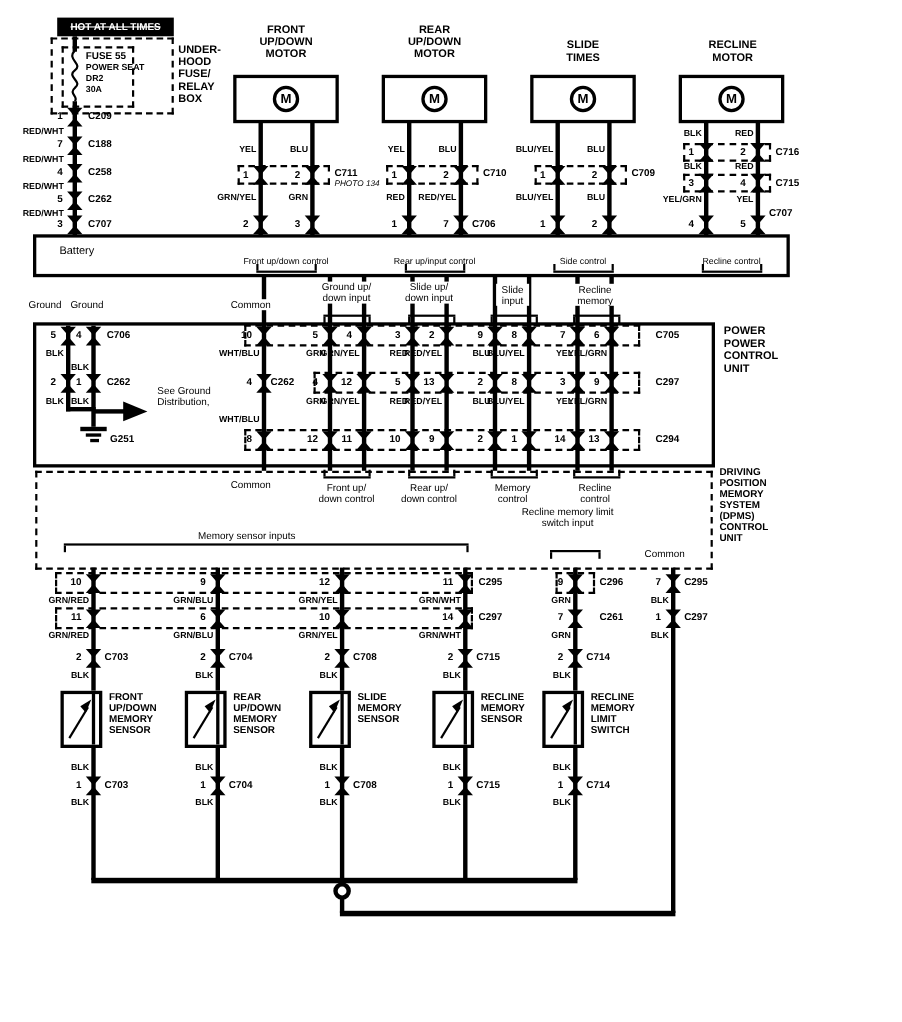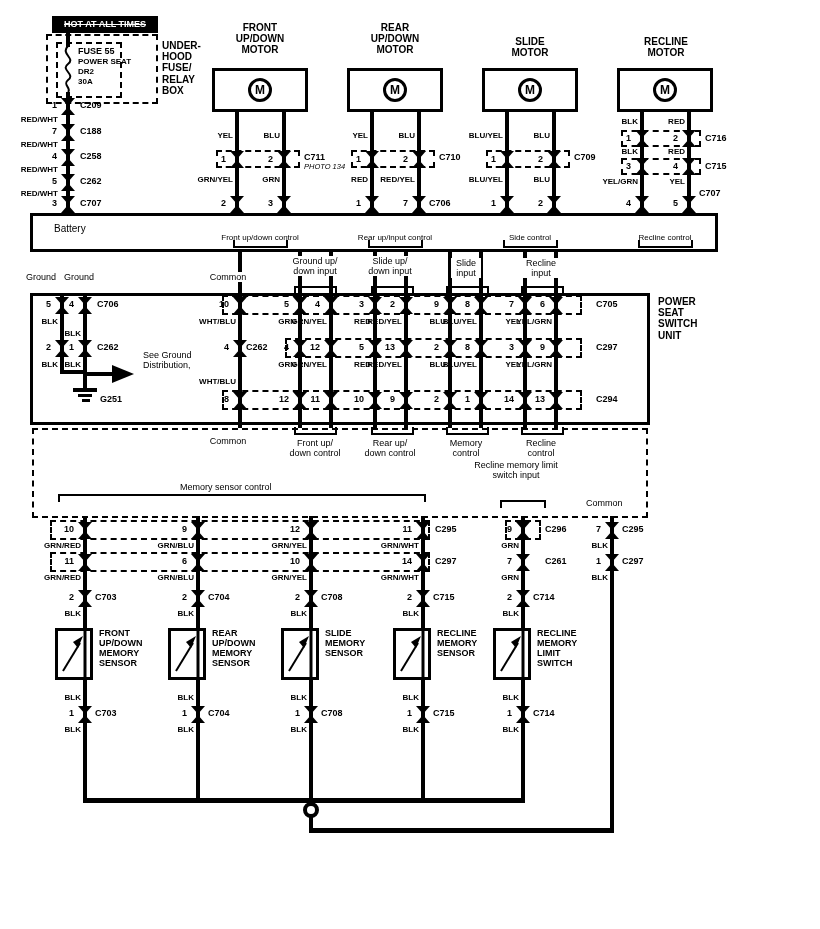--- a/index.html
+++ b/index.html
@@ -59,21 +59,21 @@
     </svg>
   <div class="W" style="left:66px;top:92px;width:4px;height:122px"></div>
   <div class="L" style="left:78px;top:46px">FUSE 55</div>
   <div class="L s" style="left:78px;top:58px">POWER SEAT</div>
   <div class="L s" style="left:78px;top:68px">DR2</div>
   <div class="L s" style="left:78px;top:78px">30A</div>
   <div class="L Lw t10" style="left:162px;top:40px;width:54px">UNDER- HOOD FUSE/ RELAY BOX</div>
 
   <div class="L Lw c t10" style="left:226px;top:22px;width:68px">FRONT UP/DOWN MOTOR</div>
   <div class="L Lw c t10" style="left:361px;top:22px;width:68px">REAR UP/DOWN MOTOR</div>
-  <div class="L Lw c t10" style="left:507px;top:36px;width:46px">SLIDE MOTOR</div>
+  <div class="L Lw c t10" style="left:507px;top:36px;width:46px">SLIDE TIMES</div>
   <div class="L Lw c t10" style="left:637px;top:36px;width:58px">RECLINE MOTOR</div>
 
   <div class="W" style="left:235px;top:110px;width:4px;height:104px"></div>
   <div class="W" style="left:282px;top:110px;width:4px;height:104px"></div>
   <div class="W" style="left:370px;top:110px;width:4px;height:104px"></div>
   <div class="W" style="left:417px;top:110px;width:4px;height:104px"></div>
   <div class="W" style="left:505px;top:110px;width:4px;height:104px"></div>
   <div class="W" style="left:552px;top:110px;width:4px;height:104px"></div>
   <div class="W" style="left:640px;top:110px;width:4px;height:104px"></div>
   <div class="W" style="left:687px;top:110px;width:4px;height:104px"></div>
@@ -321,23 +321,23 @@
   <div class="L n s c" style="left:335px;top:234px;width:120px">Rear up/input control</div>
   <div class="L n s c" style="left:478px;top:234px;width:104px">Side control</div>
   <div class="L n s c" style="left:613px;top:234px;width:104px">Recline control</div>
 
   <div class="L n" style="left:26px;top:272px">Ground</div>
   <div class="L n" style="left:64px;top:272px">Ground</div>
   <div class="L n c bg" style="left:200px;top:272px;width:56px">Common</div>
   <div class="L n Lw c bg" style="left:288px;top:256px;width:54px">Ground up/ down input</div>
   <div class="L n Lw c bg" style="left:363px;top:256px;width:54px">Slide up/ down input</div>
   <div class="L n Lw c bg" style="left:451px;top:258px;width:30px">Slide input</div>
-  <div class="L n Lw c bg" style="left:521px;top:258px;width:40px">Recline input</div>
-
-  <div class="L Lw t10" style="left:658px;top:296px;width:56px">POWER SEAT SWITCH UNIT</div>
+  <div class="L n Lw c bg" style="left:521px;top:258px;width:40px">Recline memory</div>
+
+  <div class="L Lw t10" style="left:658px;top:296px;width:56px">POWER POWER CONTROL UNIT</div>
   <div class="L r" style="left:35px;top:299px;width:16px">5</div>
   <div class="L r" style="left:58px;top:299px;width:16px">4</div>
   <div class="L" style="left:97px;top:299px">C706</div>
   <div class="L r s" style="left:14px;top:318px;width:44px">BLK</div>
   <div class="L r s" style="left:37px;top:330px;width:44px">BLK</div>
   <div class="L r" style="left:35px;top:342px;width:16px">2</div>
   <div class="L r" style="left:58px;top:342px;width:16px">1</div>
   <div class="L" style="left:97px;top:342px">C262</div>
   <div class="L r s" style="left:14px;top:361px;width:44px">BLK</div>
   <div class="L r s" style="left:37px;top:361px;width:44px">BLK</div>
@@ -388,26 +388,27 @@
   <div class="L r s" style="left:508px;top:361px;width:44px">YEL/GRN</div>
   <div class="L r" style="left:273px;top:394px;width:16px">12</div>
   <div class="L r" style="left:304px;top:394px;width:16px">11</div>
   <div class="L r" style="left:348px;top:394px;width:16px">10</div>
   <div class="L r" style="left:379px;top:394px;width:16px">9</div>
   <div class="L r" style="left:423px;top:394px;width:16px">2</div>
   <div class="L r" style="left:454px;top:394px;width:16px">1</div>
   <div class="L r" style="left:498px;top:394px;width:16px">14</div>
   <div class="L r" style="left:529px;top:394px;width:16px">13</div>
 
+  <div class="L Lw" style="left:654px;top:424px;width:64px">DRIVING POSITION MEMORY SYSTEM (DPMS) CONTROL UNIT</div>
   <div class="L n c" style="left:200px;top:436px;width:56px">Common</div>
   <div class="L n Lw c" style="left:286px;top:438px;width:58px">Front up/ down control</div>
   <div class="L n Lw c" style="left:361px;top:438px;width:58px">Rear up/ down control</div>
   <div class="L n Lw c" style="left:449px;top:438px;width:34px">Memory control</div>
   <div class="L n Lw c" style="left:519px;top:438px;width:44px">Recline control</div>
-  <div class="L n" style="left:180px;top:482px">Memory sensor control</div>
+  <div class="L n" style="left:180px;top:482px">Memory sensor inputs</div>
   <div class="L n Lw c" style="left:468px;top:460px;width:96px">Recline memory limit switch input</div>
   <div class="L n" style="left:586px;top:498px">Common</div>
 
   <div class="L r" style="left:58px;top:524px;width:16px">10</div>
   <div class="L r" style="left:171px;top:524px;width:16px">9</div>
   <div class="L r" style="left:284px;top:524px;width:16px">12</div>
   <div class="L r" style="left:396px;top:524px;width:16px">11</div>
   <div class="L r" style="left:496px;top:524px;width:16px">9</div>
   <div class="L r" style="left:585px;top:524px;width:16px">7</div>
   <div class="L" style="left:435px;top:524px">C295</div>

